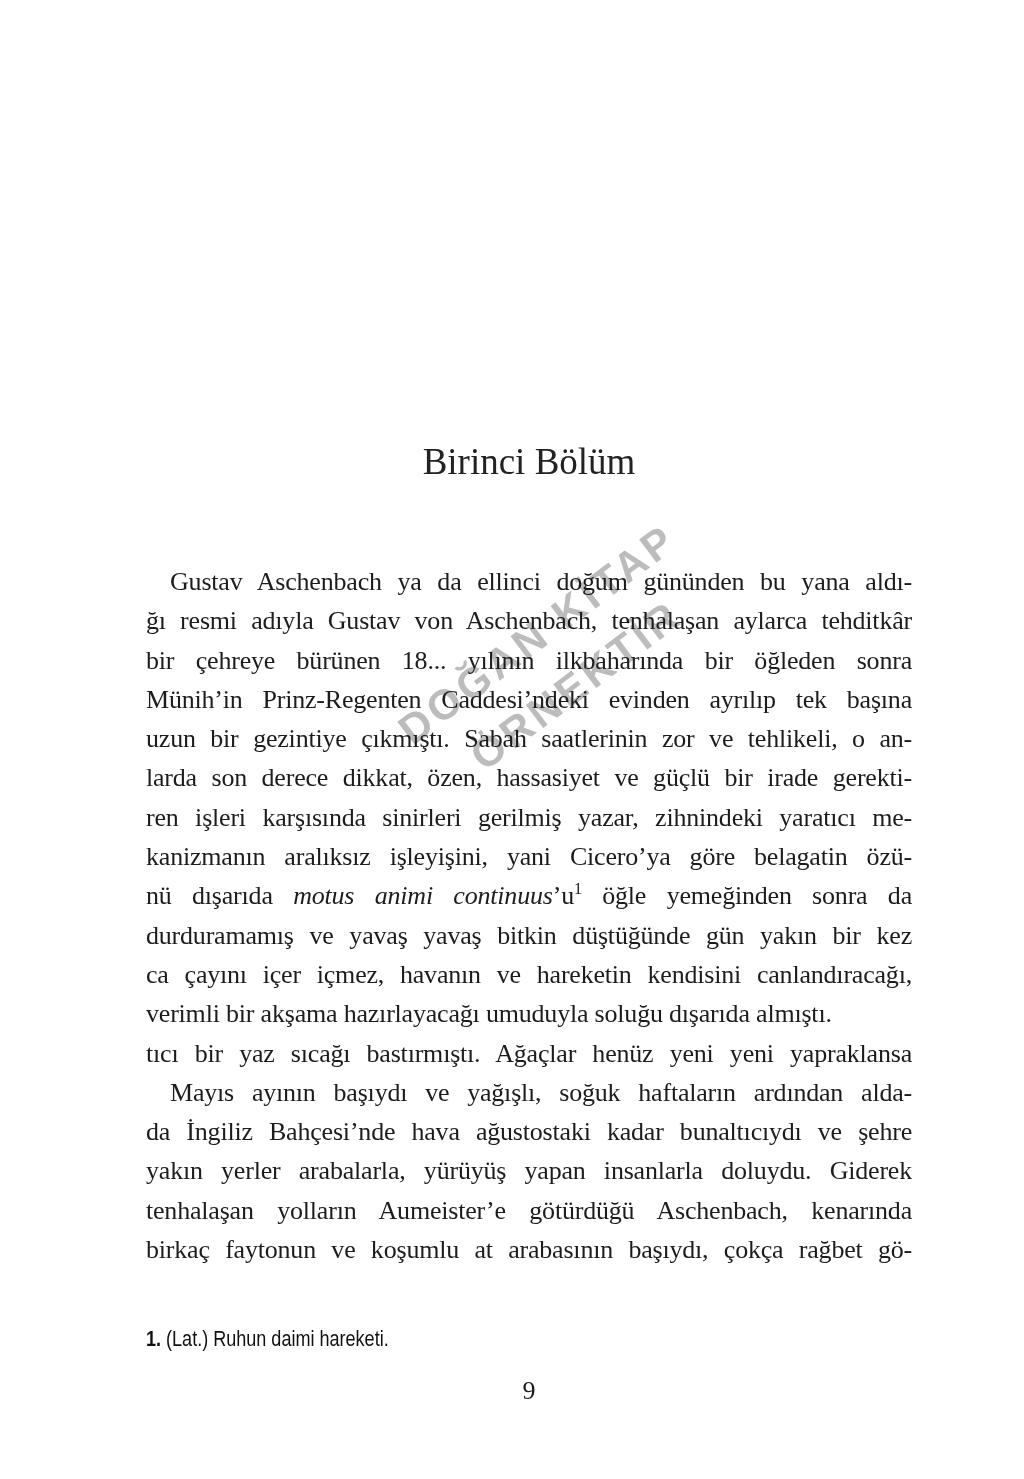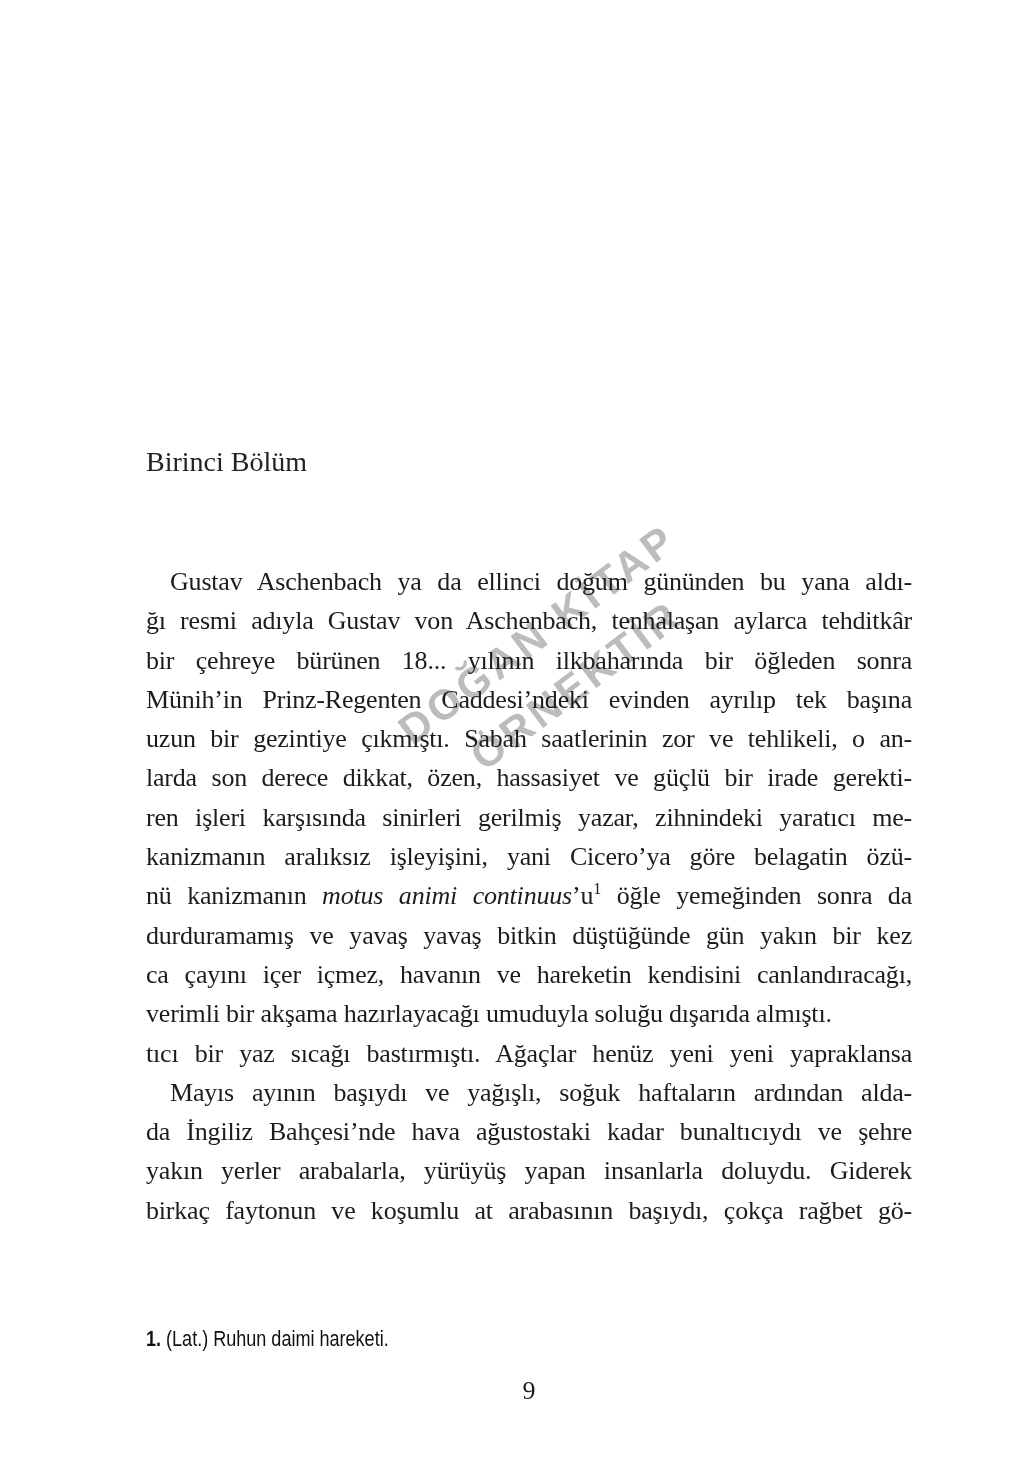--- a/index.html
+++ b/index.html
@@ -34,24 +34,24 @@
     pointer-events: none;
   }
   
   .title {
     position: absolute;
     left: 146px;
     width: 766px;
     top: 440px;
     margin: 0;
     z-index: 2;
-    font-size: 28px;
+    font-size: 37px;
     line-height: 44px;
     font-weight: 400;
-    text-align: left;
+    text-align: center;
     color: #222222;
   }
   
   .bodytext {
     position: absolute;
     left: 146px;
     top: 562px;
     width: 766px;
     z-index: 2;
     font-size: 26px;
@@ -114,28 +114,29 @@
 
   <section class="bodytext">
     <div class="ln indent">Gustav Aschenbach ya da ellinci doğum gününden bu yana aldı-</div>
     <div class="ln">ğı resmi adıyla Gustav von Aschenbach, tenhalaşan aylarca tehditkâr</div>
     <div class="ln">bir çehreye bürünen 18... yılının ilkbaharında bir öğleden sonra</div>
     <div class="ln">Münih’in Prinz-Regenten Caddesi’ndeki evinden ayrılıp tek başına</div>
     <div class="ln">uzun bir gezintiye çıkmıştı. Sabah saatlerinin zor ve tehlikeli, o an-</div>
     <div class="ln">larda son derece dikkat, özen, hassasiyet ve güçlü bir irade gerekti-</div>
     <div class="ln">ren işleri karşısında sinirleri gerilmiş yazar, zihnindeki yaratıcı me-</div>
     <div class="ln">kanizmanın aralıksız işleyişini, yani Cicero’ya göre belagatin özü-</div>
-    <div class="ln"><span>nü kanizmanın </span><i>motus animi continuus</i><span>’u</span><sup class="fnref">1</sup><span> öğle yemeğinden sonra da</span></div>
+    <div class="ln"><span>nü dışarıda </span><i>motus animi continuus</i><span>’u</span><sup class="fnref">1</sup><span> öğle yemeğinden sonra da</span></div>
     <div class="ln">durduramamış ve yavaş yavaş bitkin düştüğünde gün yakın bir kez</div>
     <div class="ln">ca çayını içer içmez, havanın ve hareketin kendisini canlandıracağı,</div>
     <div class="ln end">verimli bir akşama hazırlayacağı umuduyla soluğu dışarıda almıştı.</div>
     <div class="ln">tıcı bir yaz sıcağı bastırmıştı. Ağaçlar henüz yeni yeni yapraklansa</div>
     <div class="ln indent">Mayıs ayının başıydı ve yağışlı, soğuk haftaların ardından alda-</div>
     <div class="ln">da İngiliz Bahçesi’nde hava ağustostaki kadar bunaltıcıydı ve şehre</div>
     <div class="ln">yakın yerler arabalarla, yürüyüş yapan insanlarla doluydu. Giderek</div>
+    <div class="ln">tenhalaşan yolların Aumeister’e götürdüğü Aschenbach, kenarında</div>
     <div class="ln">birkaç faytonun ve koşumlu at arabasının başıydı, çokça rağbet gö-</div>
   </section>
 
   <div class="footnote"><span class="fn-num">1.</span><span class="fn-text"> (Lat.) Ruhun daimi hareketi.</span></div>
 
   <div class="pageno">9</div>
 
 </div>
 
 </body></html>

